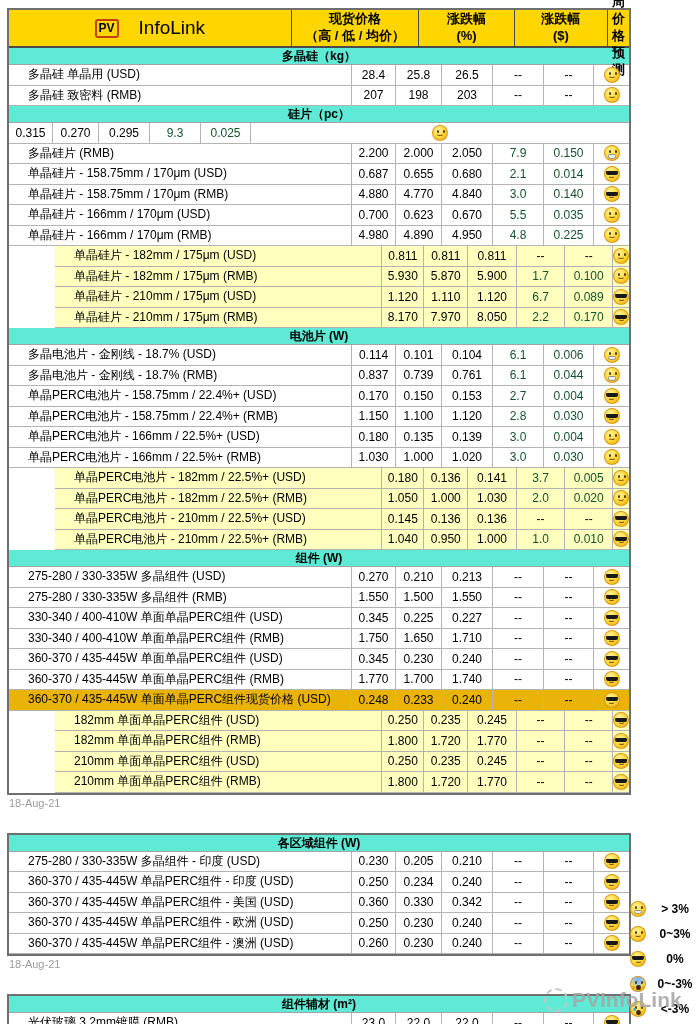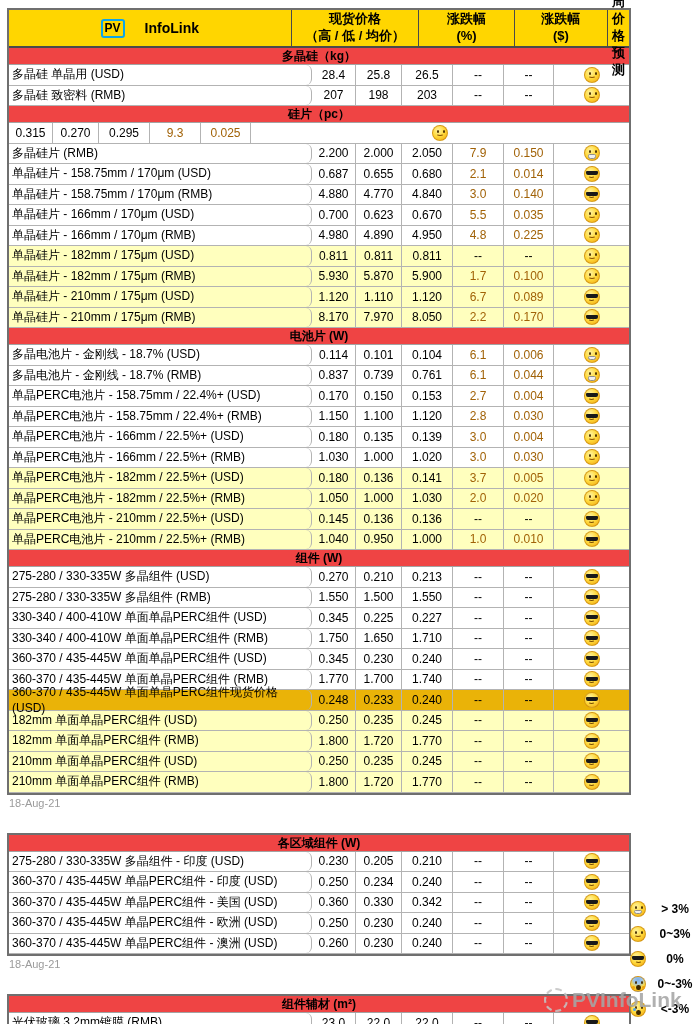--- a/index.html
+++ b/index.html
@@ -10,38 +10,38 @@
   
   .hdr{display:flex;background:#FFD600;border-bottom:2px solid #4a4a4a;height:38px;box-sizing:border-box;}
   .hcell{display:flex;flex-direction:column;justify-content:center;align-items:center;
          font-weight:700;font-size:13px;line-height:1.3;border-right:1px solid #4a4a4a;box-sizing:border-box;text-align:center;}
   .hcell:last-child{border-right:none;}
   .h-name{width:303px;flex-direction:row;}
   .h-price{width:137px;}
   .h-pct{width:102px;}
   .h-usd{width:100px;}
   .h-fc{width:75px;padding:0 4px;flex:1;}
-  .pvbox{display:inline-block;border:2px solid #0ea5e9;border-radius:3px;padding:0 2px 1px 2px;
+  .pvbox{display:inline-block;border:2px solid #c2410c;border-radius:3px;padding:0 2px 1px 2px;
          font-size:12px;font-weight:700;margin-right:20px;line-height:14px;}
-  .logotext{font-size:14px;font-weight:700;letter-spacing:0;text-align:right;}
+  .logotext{font-size:19px;font-weight:400;letter-spacing:0;text-align:right;}
   
-  .band{height:17px;line-height:17px;background:#ef4444;font-weight:700;font-size:12px;
+  .band{height:17px;line-height:17px;background:#5eead4;font-weight:700;font-size:12px;
         text-align:center;border-bottom:1px solid #a3a3a3;box-sizing:border-box;}
   
   .drow{display:flex;height:20.5px;border-bottom:1px solid #b3b3b3;box-sizing:border-box;background:#fff;}
-  .drow.hl-y{background:#FFFFBE;}
+  .drow.hl-y{background:#FFFFBE;margin-left:46px;}
   .drow.hl-o{background:#eab308;}
   .cell{display:flex;align-items:center;justify-content:center;font-size:12px;
         border-right:1px solid #b3b3b3;box-sizing:border-box;}
   .cell:last-child{border-right:none;}
-  .c0{width:303px;justify-content:flex-start;padding-left:3px;border-radius:6px;}
+  .c0{width:343px;justify-content:flex-start;padding-left:19px;}
   .c1{width:44px;}.c2{width:46px;}.c3{width:51px;}
   .c4{width:51px;}.c5{width:50px;}
   .c6{width:75px;flex:1;}
-  .up{color:#a16207;}
+  .up{color:#14532d;}
   .date{margin:3px 0 6px 9px;font-size:11px;color:#9b9b9b;height:11px;line-height:11px;}
   
   .emo{position:relative;display:inline-block;width:16px;height:16px;border-radius:50%;box-sizing:border-box;
        background:radial-gradient(circle at 38% 32%,#fff3a0 0%,#ffd93b 48%,#f0a410 100%);
        border:1px solid rgba(190,120,0,.6);}
   .emo::before{content:"";position:absolute;width:2px;height:3px;border-radius:50%;background:#4a2f00;
        top:4px;left:4px;box-shadow:6px 0 0 #4a2f00;}
   .e-smile::after{content:"";position:absolute;left:3px;top:3px;width:8px;height:7px;
        border:1.6px solid transparent;border-bottom-color:#8a5200;border-radius:50%;box-sizing:border-box;}
   .e-grin::after{content:"";position:absolute;left:3px;top:8px;width:8px;height:4.5px;background:#efefef;

